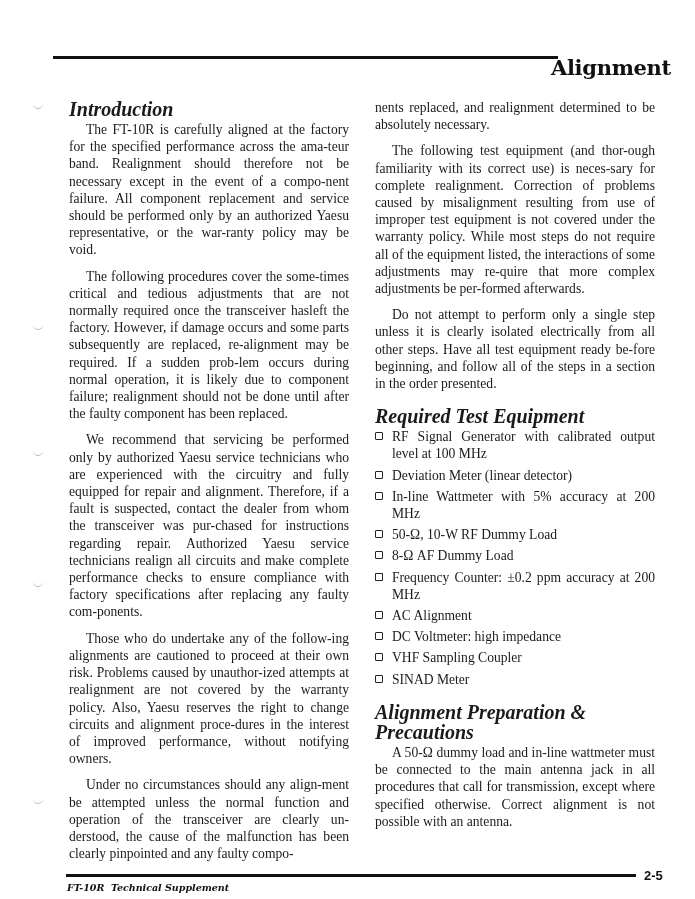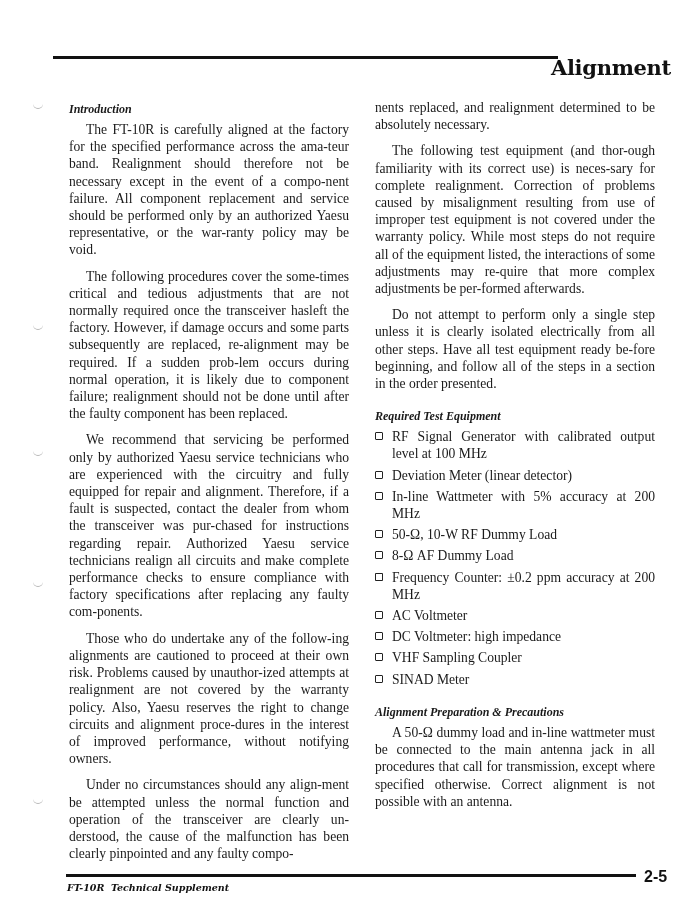--- a/index.html
+++ b/index.html
@@ -38,21 +38,21 @@
       position: absolute;
       top: 99px;
       font-size: 13.6px;
       line-height: 17.2px;
     }
     .col-left { left: 69px; width: 280px; }
     .col-right { left: 375px; width: 280px; }
     .col h2 {
       font-style: italic;
       font-weight: bold;
-      font-size: 12px;
+      font-size: 20px;
       margin: 0 0 2px 0;
       line-height: 20px;
       color: #1a1a1a;
     }
     .col p {
       margin: 0 0 9px 0;
       text-align: justify;
       text-indent: 17px;
       hyphens: manual;
     }
@@ -95,21 +95,21 @@
       width: 570px;
       height: 3px;
       background: #111;
     }
     .footer-page {
       position: absolute;
       left: 644px;
       top: 868px;
       font-family: "Liberation Sans", "DejaVu Sans", sans-serif;
       font-weight: bold;
-      font-size: 16px;
+      font-size: 13px;
       color: #111;
     }
     .footer-title {
       position: absolute;
       left: 67px;
       top: 882px;
       font-family: "DejaVu Serif", "Liberation Serif", serif;
       font-weight: bold;
       font-style: italic;
       font-size: 9.5px;
@@ -144,21 +144,21 @@
 
   <h2>Required Test Equipment</h2>
   <ul class="checklist">
     <li><span class="box"></span><span>RF Signal Generator with calibrated output level at 100 MHz</span></li>
     <li><span class="box"></span><span>Deviation Meter (linear detector)</span></li>
     <li><span class="box"></span><span>In-line Wattmeter with 5% accuracy at 200 MHz</span></li>
     <li><span class="box"></span><span>50-Ω, 10-W RF Dummy Load</span></li>
     <li><span class="box"></span><span>8-Ω AF Dummy Load</span></li>
     <li><span class="box"></span></li>
     <li><span class="box"></span><span>Frequency Counter: ±0.2 ppm accuracy at 200 MHz</span></li>
-    <li><span class="box"></span><span>AC Voltmeter</span></li>
+    <li><span class="box"></span><span>AC Alignment</span></li>
     <li><span class="box"></span><span>DC Voltmeter: high impedance</span></li>
     <li><span class="box"></span><span>VHF Sampling Coupler</span></li>
     <li><span class="box"></span><span>SINAD Meter</span></li>
   </ul>
 
   <h2>Alignment Preparation &amp; Precautions</h2>
   <p>A 50-Ω dummy load and in-line wattmeter must be connected to the main antenna jack in all procedures that call for transmission, except where specified otherwise. Correct alignment is not possible with an antenna.</p>
 </div>
 
 <div class="footer-rule"></div>

